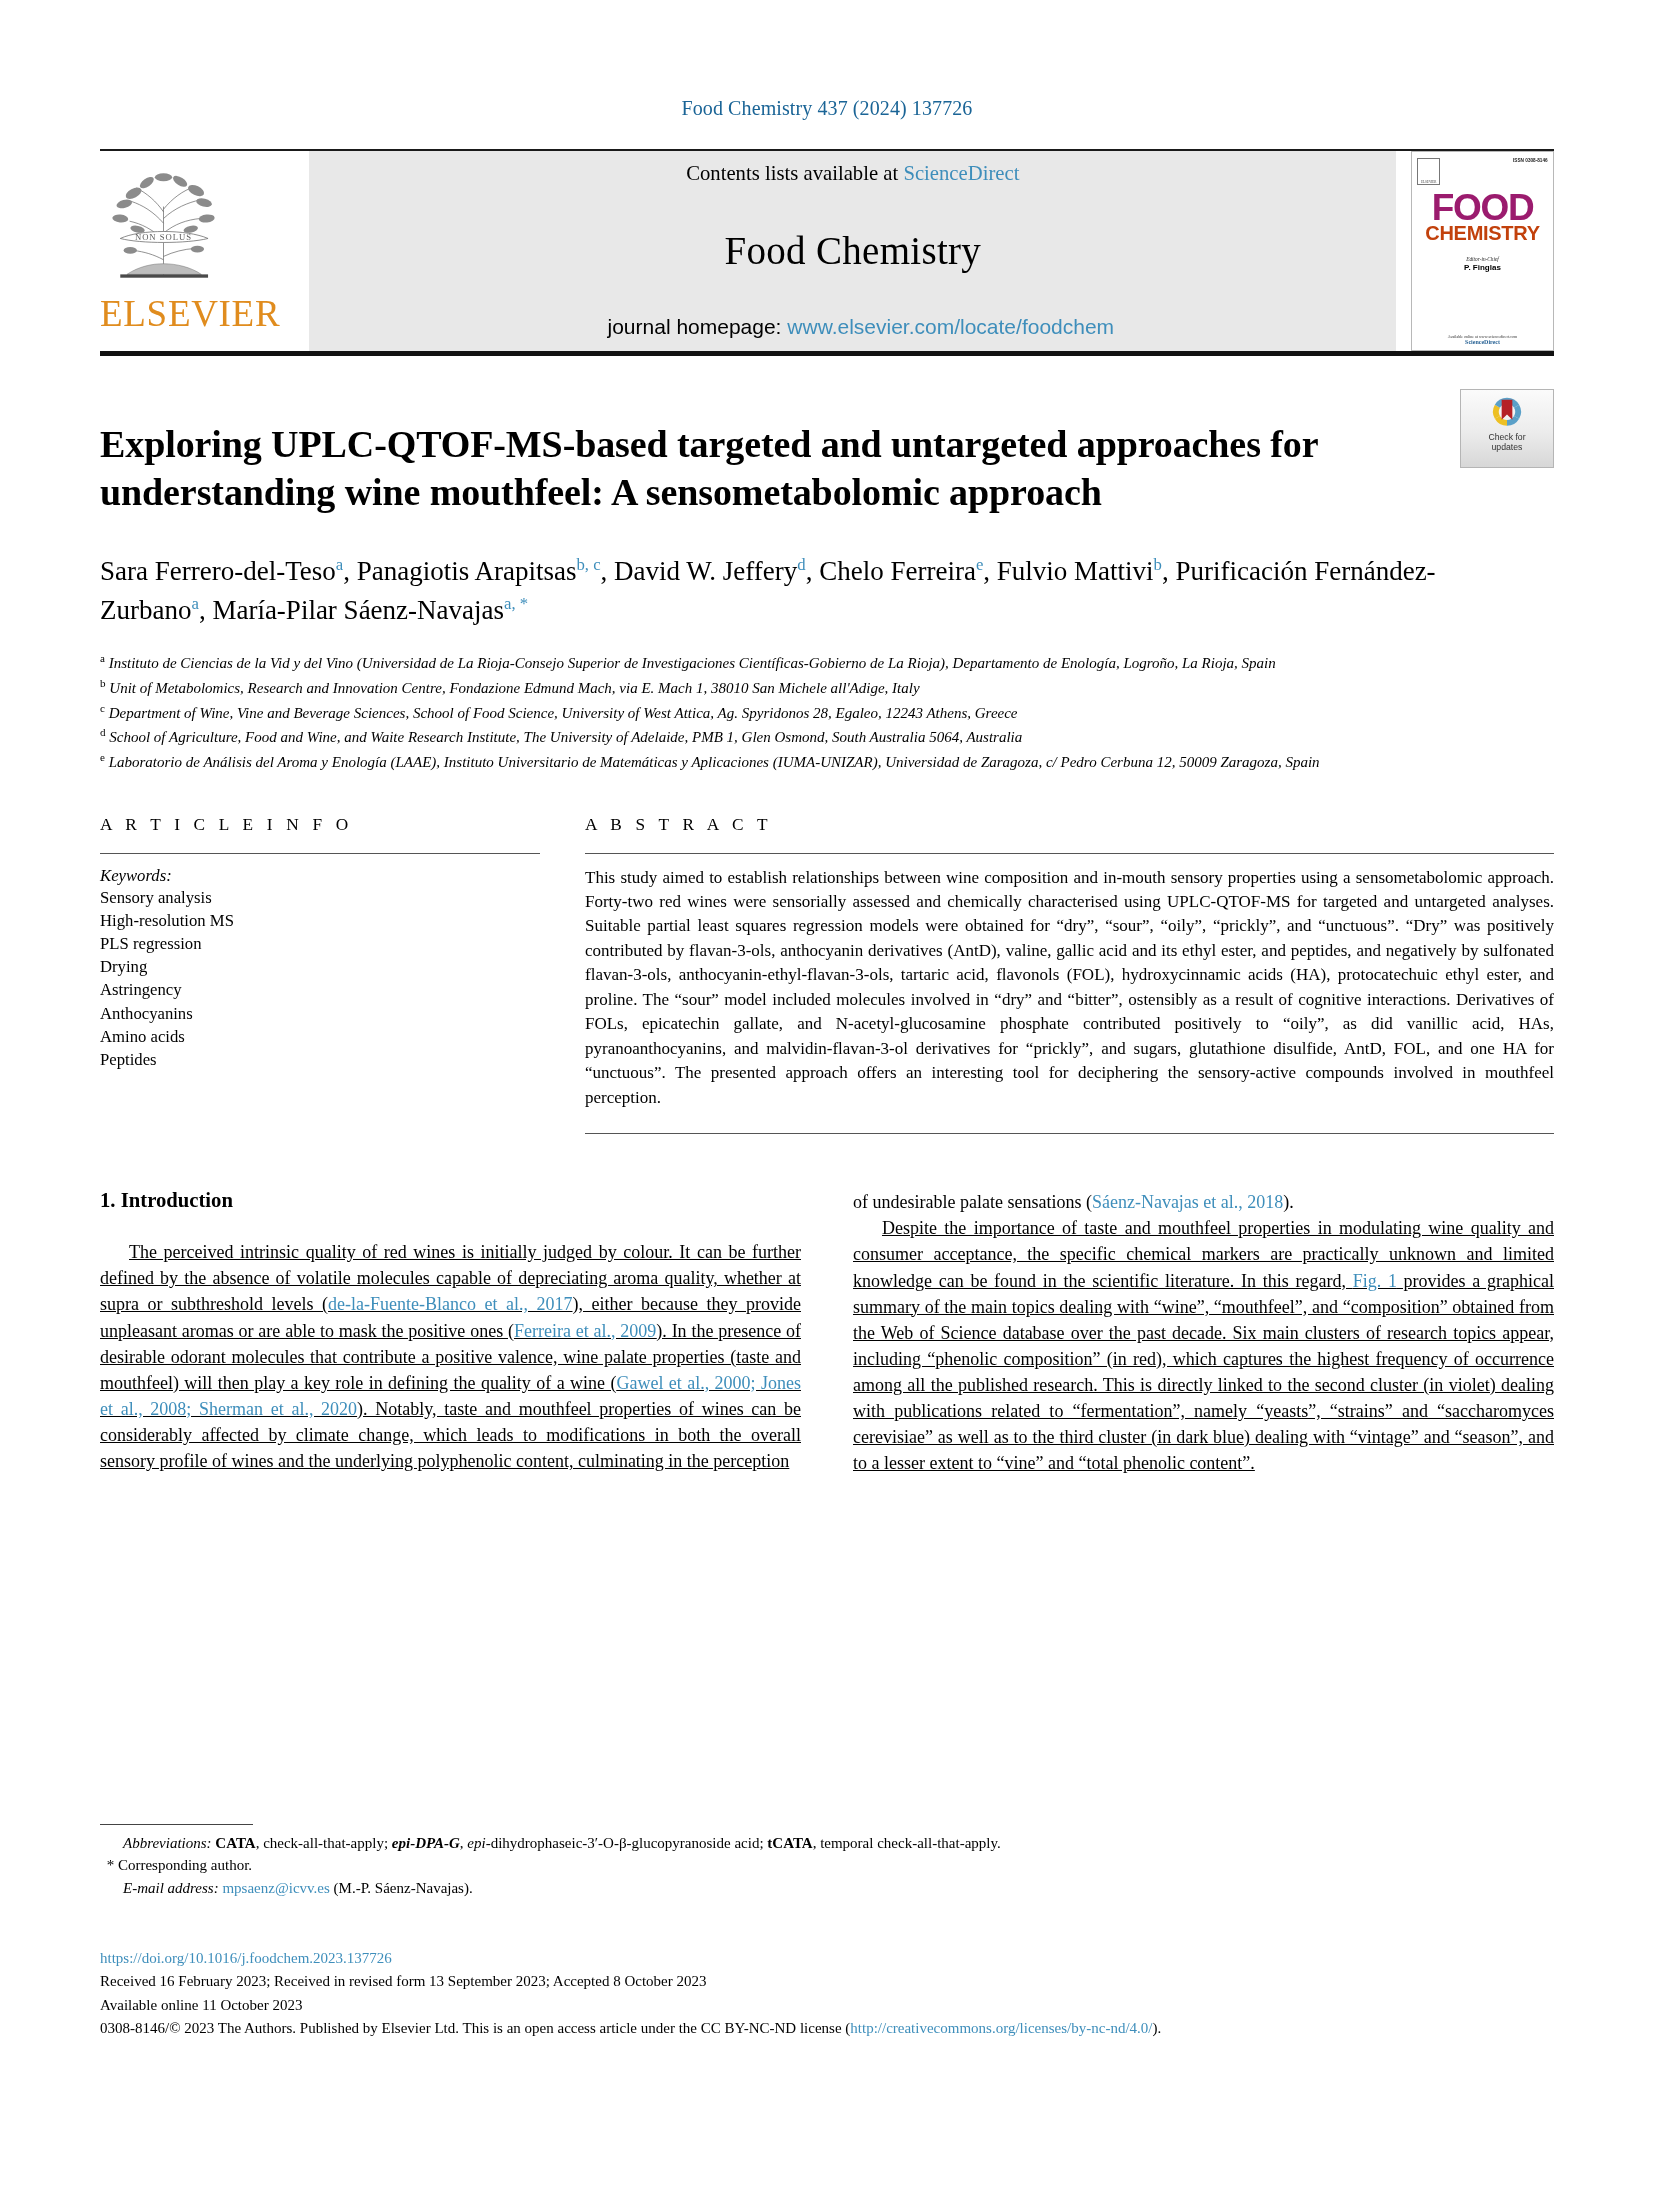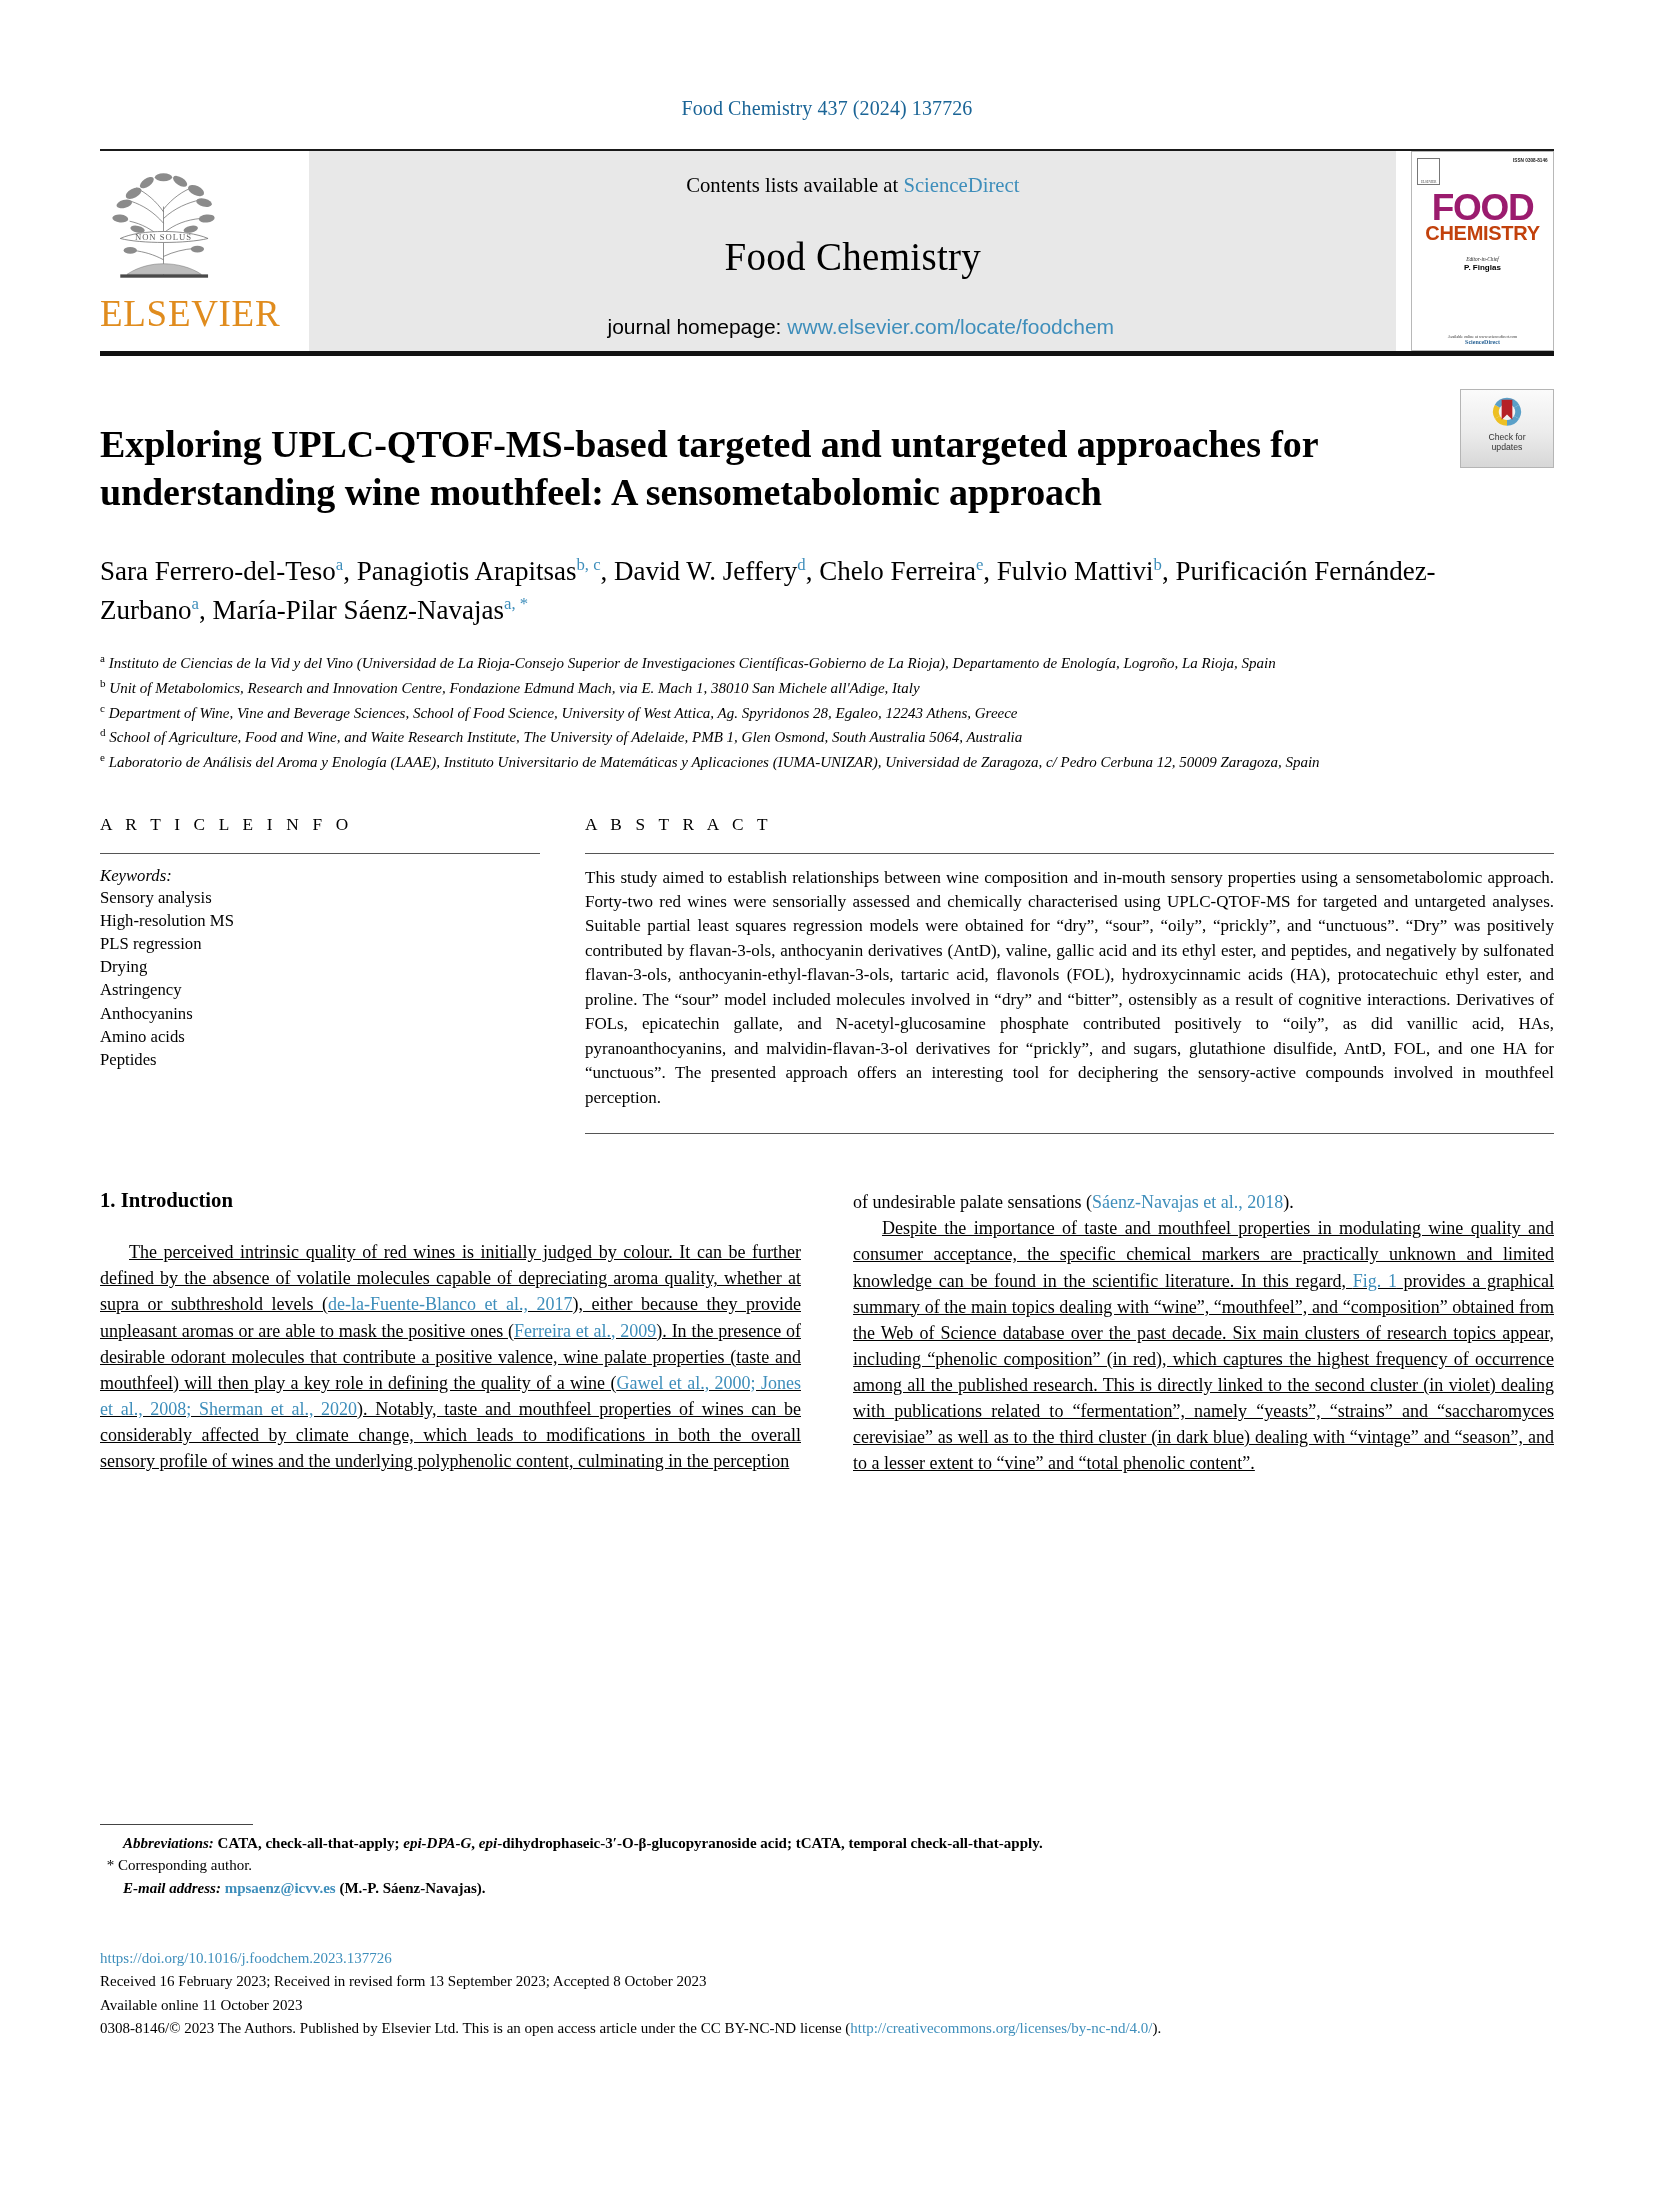--- a/index.html
+++ b/index.html
@@ -61,21 +61,21 @@
     line-height: 1;
     margin-top: 1.3px;
   }
   .masthead-center {
     flex: 1 1 auto;
     background: #e8e8e8;
     display: flex;
     flex-direction: column;
     align-items: center;
     justify-content: space-between;
-    padding: 23px 0 12px 0;
+    padding: 11px 0 12px 0;
     box-sizing: border-box;
     margin-left: 9.3px;
     margin-right: 14.7px;
   }
   .contents-line { font-size: 20.7px; }
   .contents-line .link { color: #3e8ebb; }
   .journal-title {
     font-size: 39px;
     letter-spacing: 0.3px;
   }
@@ -231,21 +231,21 @@
     left: 100px;
     right: 100px;
     top: 1824px;
   }
   .fn-rule {
     width: 153px;
     border-top: 0.7px solid #444;
     margin-bottom: 6.7px;
   }
   .fn-line { font-size: 15px; line-height: 1.52; }
-  .fn-line.indent { text-indent: 23px; font-weight: bold; }
+  .fn-line.indent { text-indent: 23px; }
   .fn-line i { font-style: italic; }
   .fn-star { margin-left: 6.7px; }
 
   .footer-block {
     position: absolute;
     left: 100px;
     right: 100px;
     top: 1947px;
     font-size: 15px;
     line-height: 1.56;

